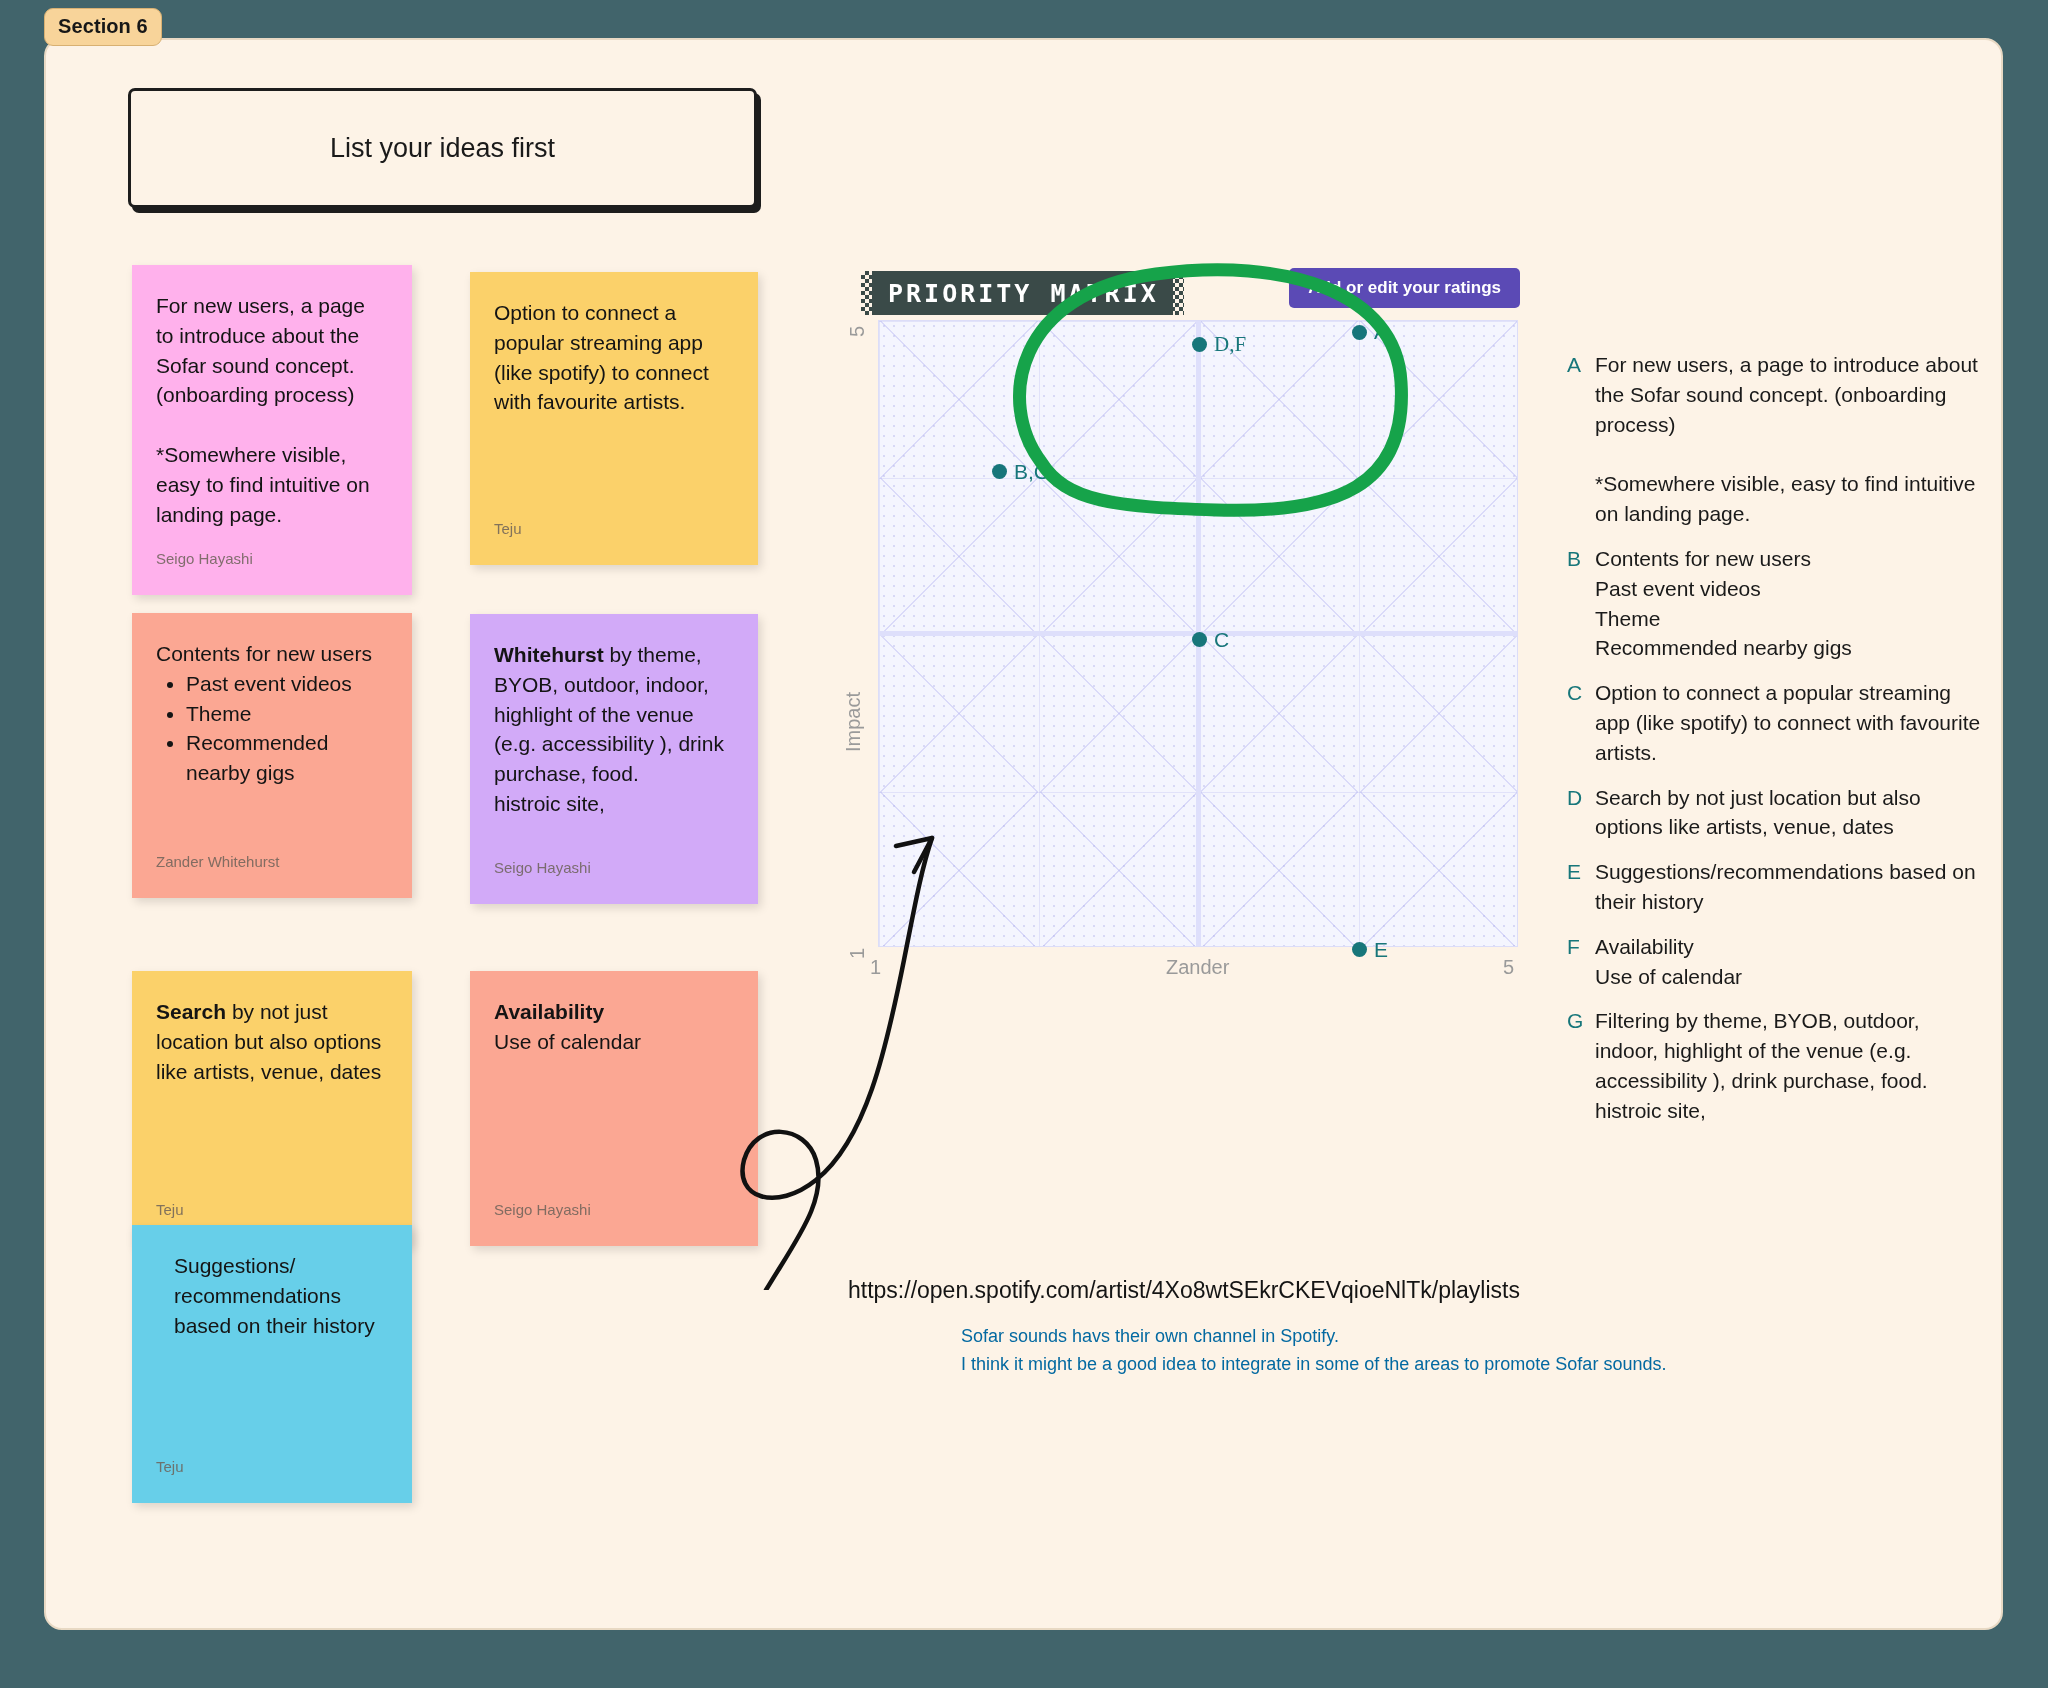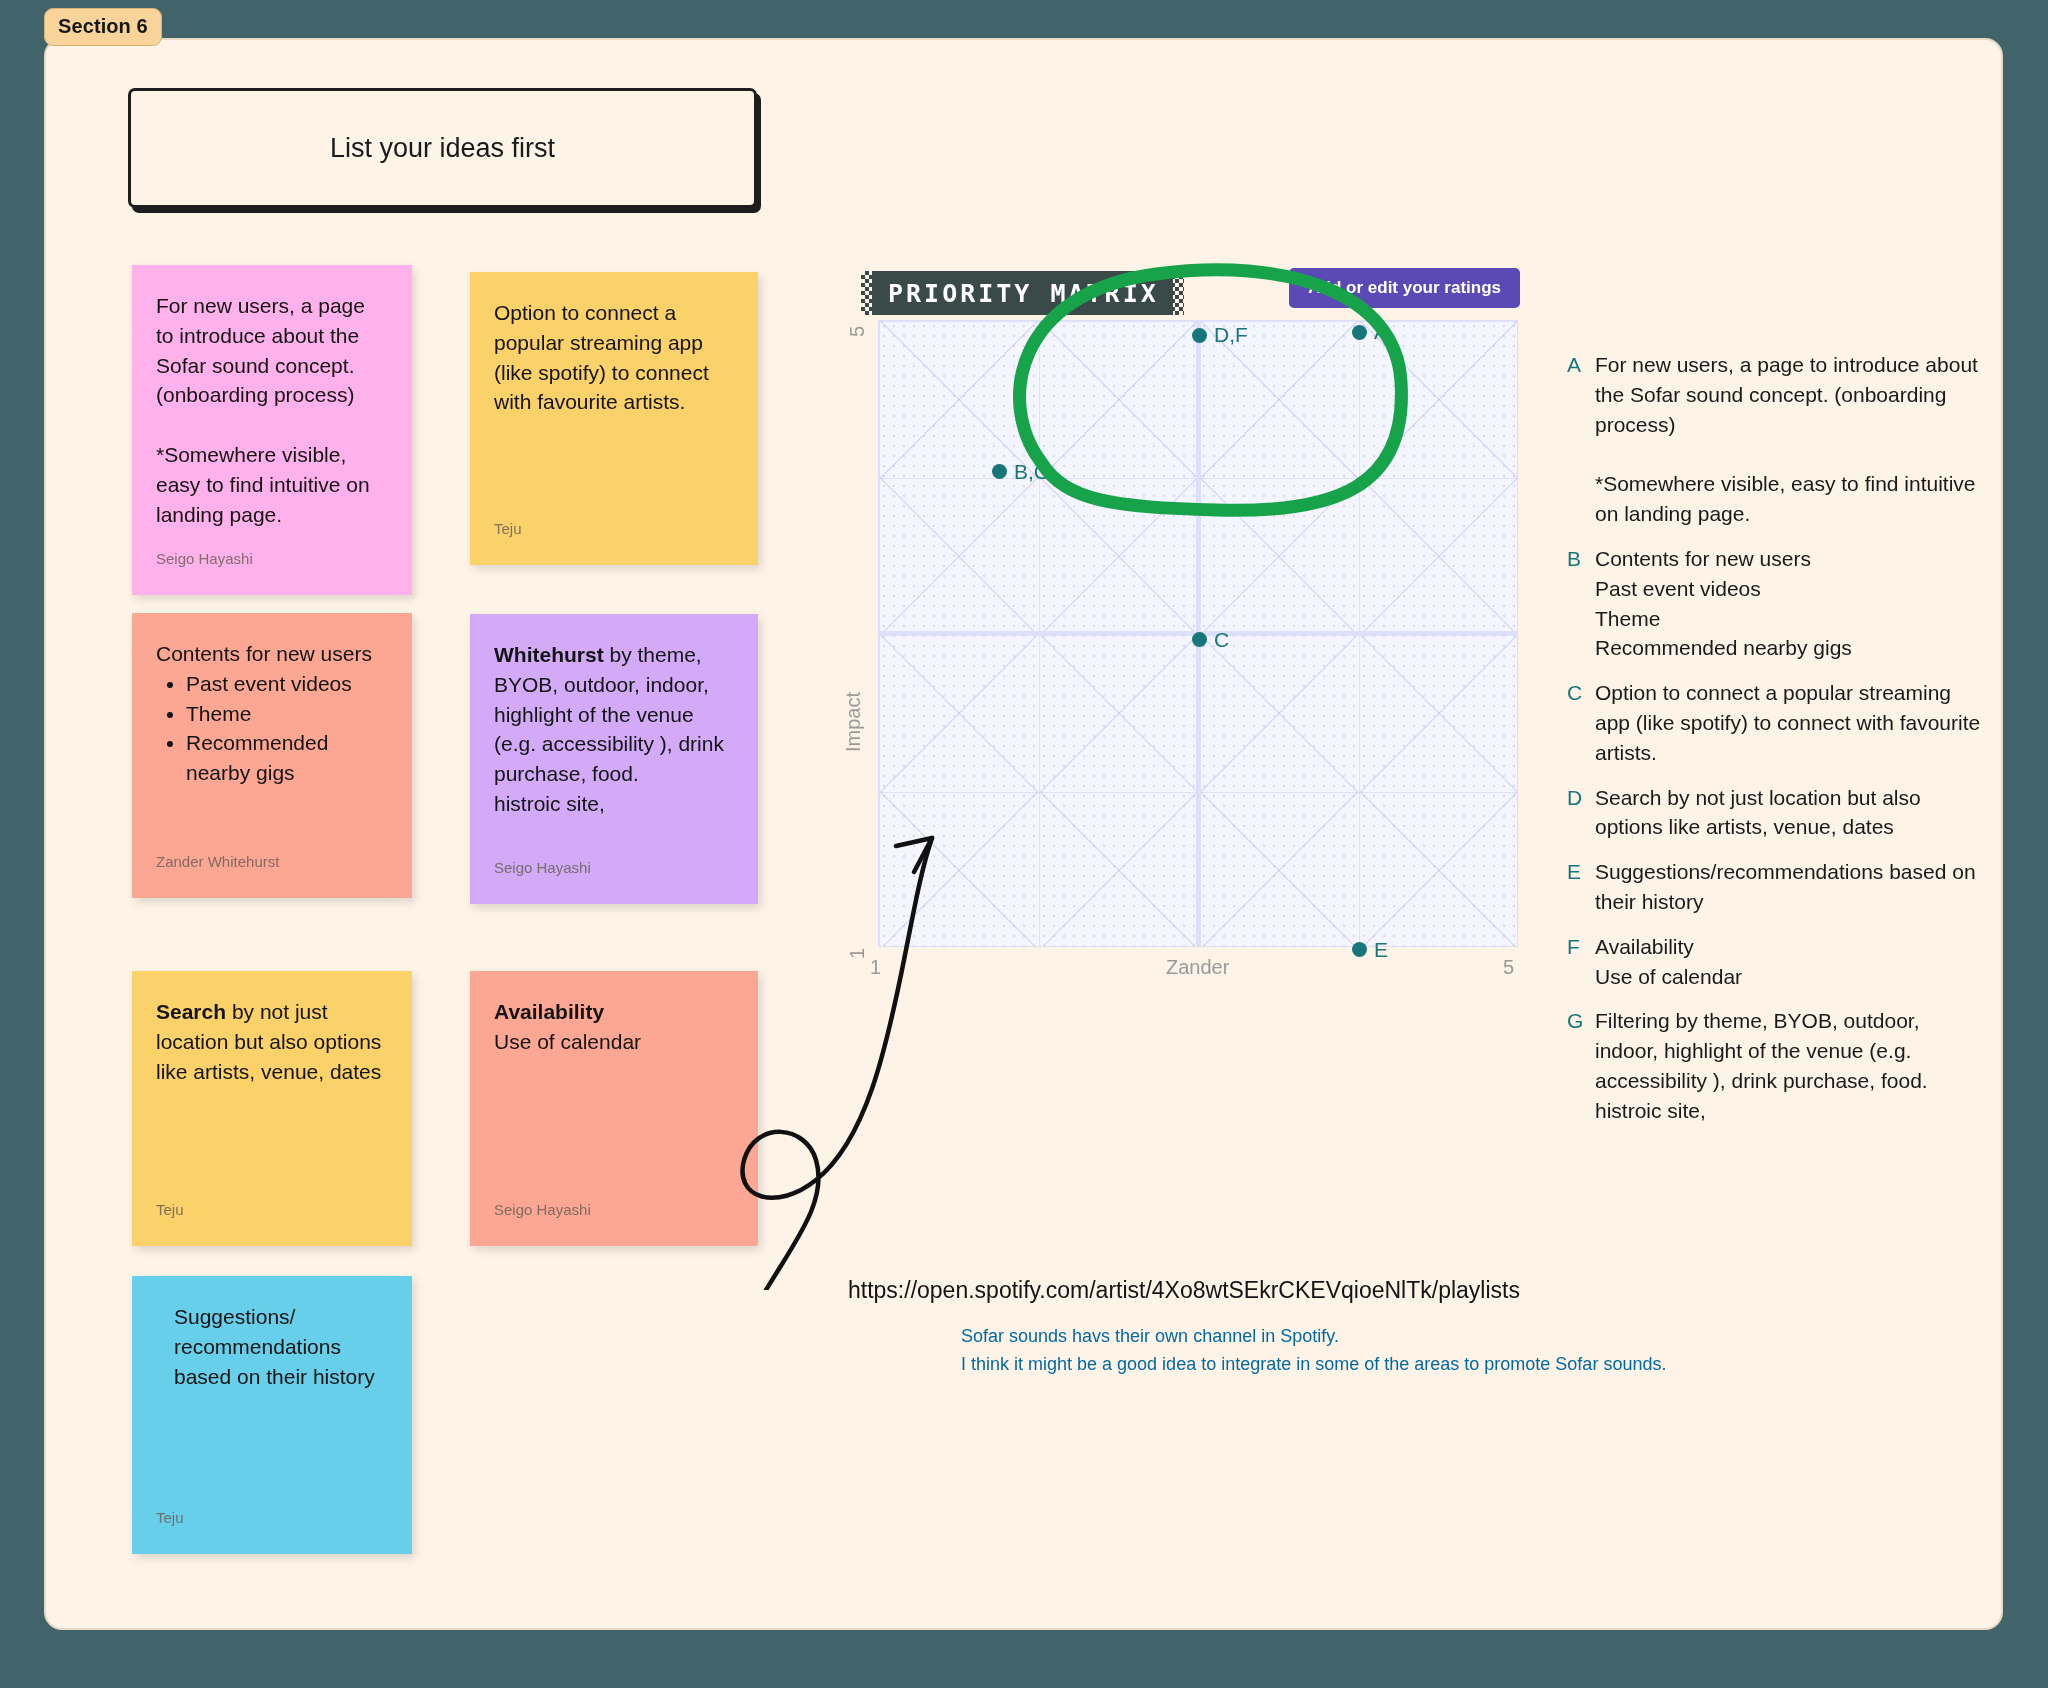--- a/index.html
+++ b/index.html
@@ -59,21 +59,21 @@
     position:absolute; left:24px; bottom:26px;
     font-size:15px; color:#6d6259; opacity:.85;
   }
 
   #note-a { left:86px;  top:225px; width:280px; height:330px; background:#ffb1ec; }
   #note-c { left:424px; top:232px; width:288px; height:293px; background:#fbd16a; }
   #note-b { left:86px;  top:573px; width:280px; height:285px; background:#fba793; }
   #note-g { left:424px; top:574px; width:288px; height:290px; background:#d2aaf8; }
   #note-d { left:86px;  top:931px; width:280px; height:275px; background:#fbd16a; }
   #note-f { left:424px; top:931px; width:288px; height:275px; background:#fba793; }
-  #note-e { left:86px;  top:1236px; width:280px; height:278px; background:#67cfe9;padding-left:42px; }
+  #note-e { left:86px;  top:1185px; width:280px; height:278px; background:#67cfe9;padding-left:42px; }
 
   
   #matrix-wrap { position:absolute; left:790px; top:222px; width:700px; height:740px; }
 
   #matrix-logo {
     position:absolute; left:36px; top:9px;
     height:44px; padding:0 14px 0 16px;
     background:#3a4a48; color:#ffffff;
     display:flex; align-items:center;
     font-family:"DejaVu Sans Mono", monospace;
@@ -202,21 +202,21 @@
 
   <div id="matrix-wrap">
 
     <div id="matrix-logo">PRIORITY MATRIX</div>
     <div id="ratings-btn">Add or edit your ratings</div>
 
     <div id="plot">
       <div class="axis-v"></div>
       <div class="axis-h"></div>
       <div id="points-layer">
-          <div class="pt" style="left: 320px; top: 9px;">
+          <div class="pt" style="left: 320px; top: 18px; font-family: Liberation Serif, serif;">
             <span class="dot" style="background: rgb(23, 118, 122);"></span>
             <span class="lbl" style="color: rgb(23, 118, 122);">D,F</span>
           </div>
           <div class="pt" style="left: 480px; top: 6.27px;">
             <span class="dot" style="background: rgb(23, 118, 122);"></span>
             <span class="lbl" style="color: rgb(23, 118, 122);">A</span>
           </div>
           <div class="pt" style="left: 120px; top: 145.777px;">
             <span class="dot" style="background: rgb(23, 118, 122);"></span>
             <span class="lbl" style="color: rgb(23, 118, 122);">B,G</span>

